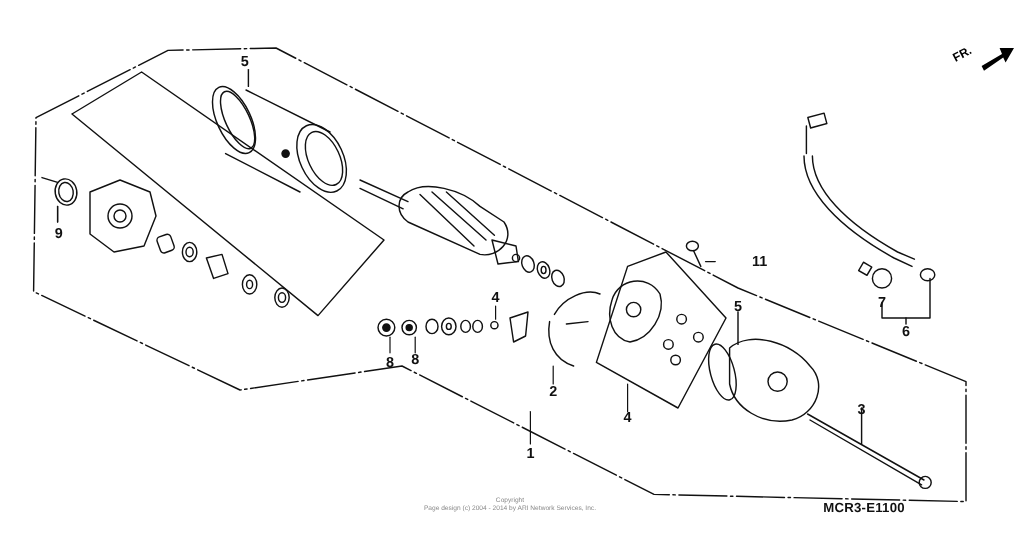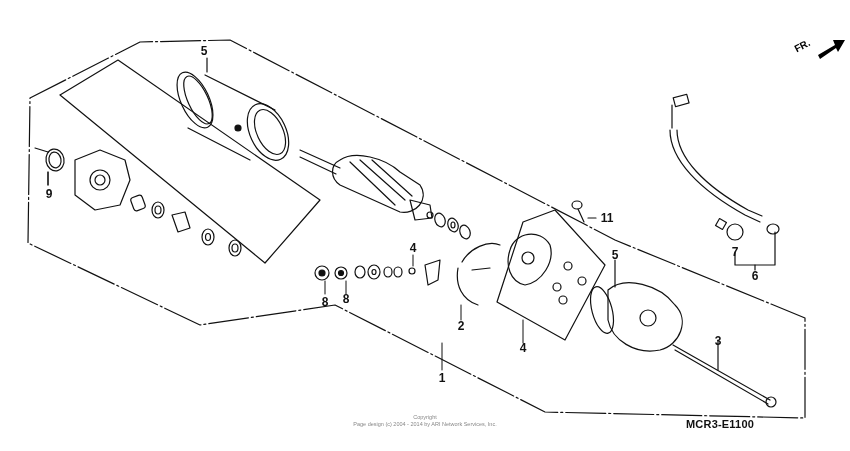--- a/index.html
+++ b/index.html
@@ -157,21 +157,21 @@
 </svg>
 
 <div class="callout" style="left:204px; top:51px;">5</div>
 <div class="callout" style="left:49px; top:194px;">9</div>
 <div class="callout" style="left:413px; top:248px;">4</div>
 <div class="callout" style="left:325px; top:302px;">8</div>
 <div class="callout" style="left:346px; top:299px;">8</div>
 <div class="callout" style="left:461px; top:326px;">2</div>
 <div class="callout" style="left:523px; top:348px;">4</div>
 <div class="callout" style="left:442px; top:378px;">1</div>
-<div class="callout" style="left:607px; top:218px;">11</div>
+<div class="callout" style="left:633px; top:218px;">11</div>
 <div class="callout" style="left:615px; top:255px;">5</div>
 <div class="callout" style="left:735px; top:252px;">7</div>
 <div class="callout" style="left:755px; top:276px;">6</div>
 <div class="callout" style="left:718px; top:341px;">3</div>
 
 <div class="fr">
   <span class="fr-label">FR.</span>
 </div>
 
 <div class="code">MCR3-E1100</div>

